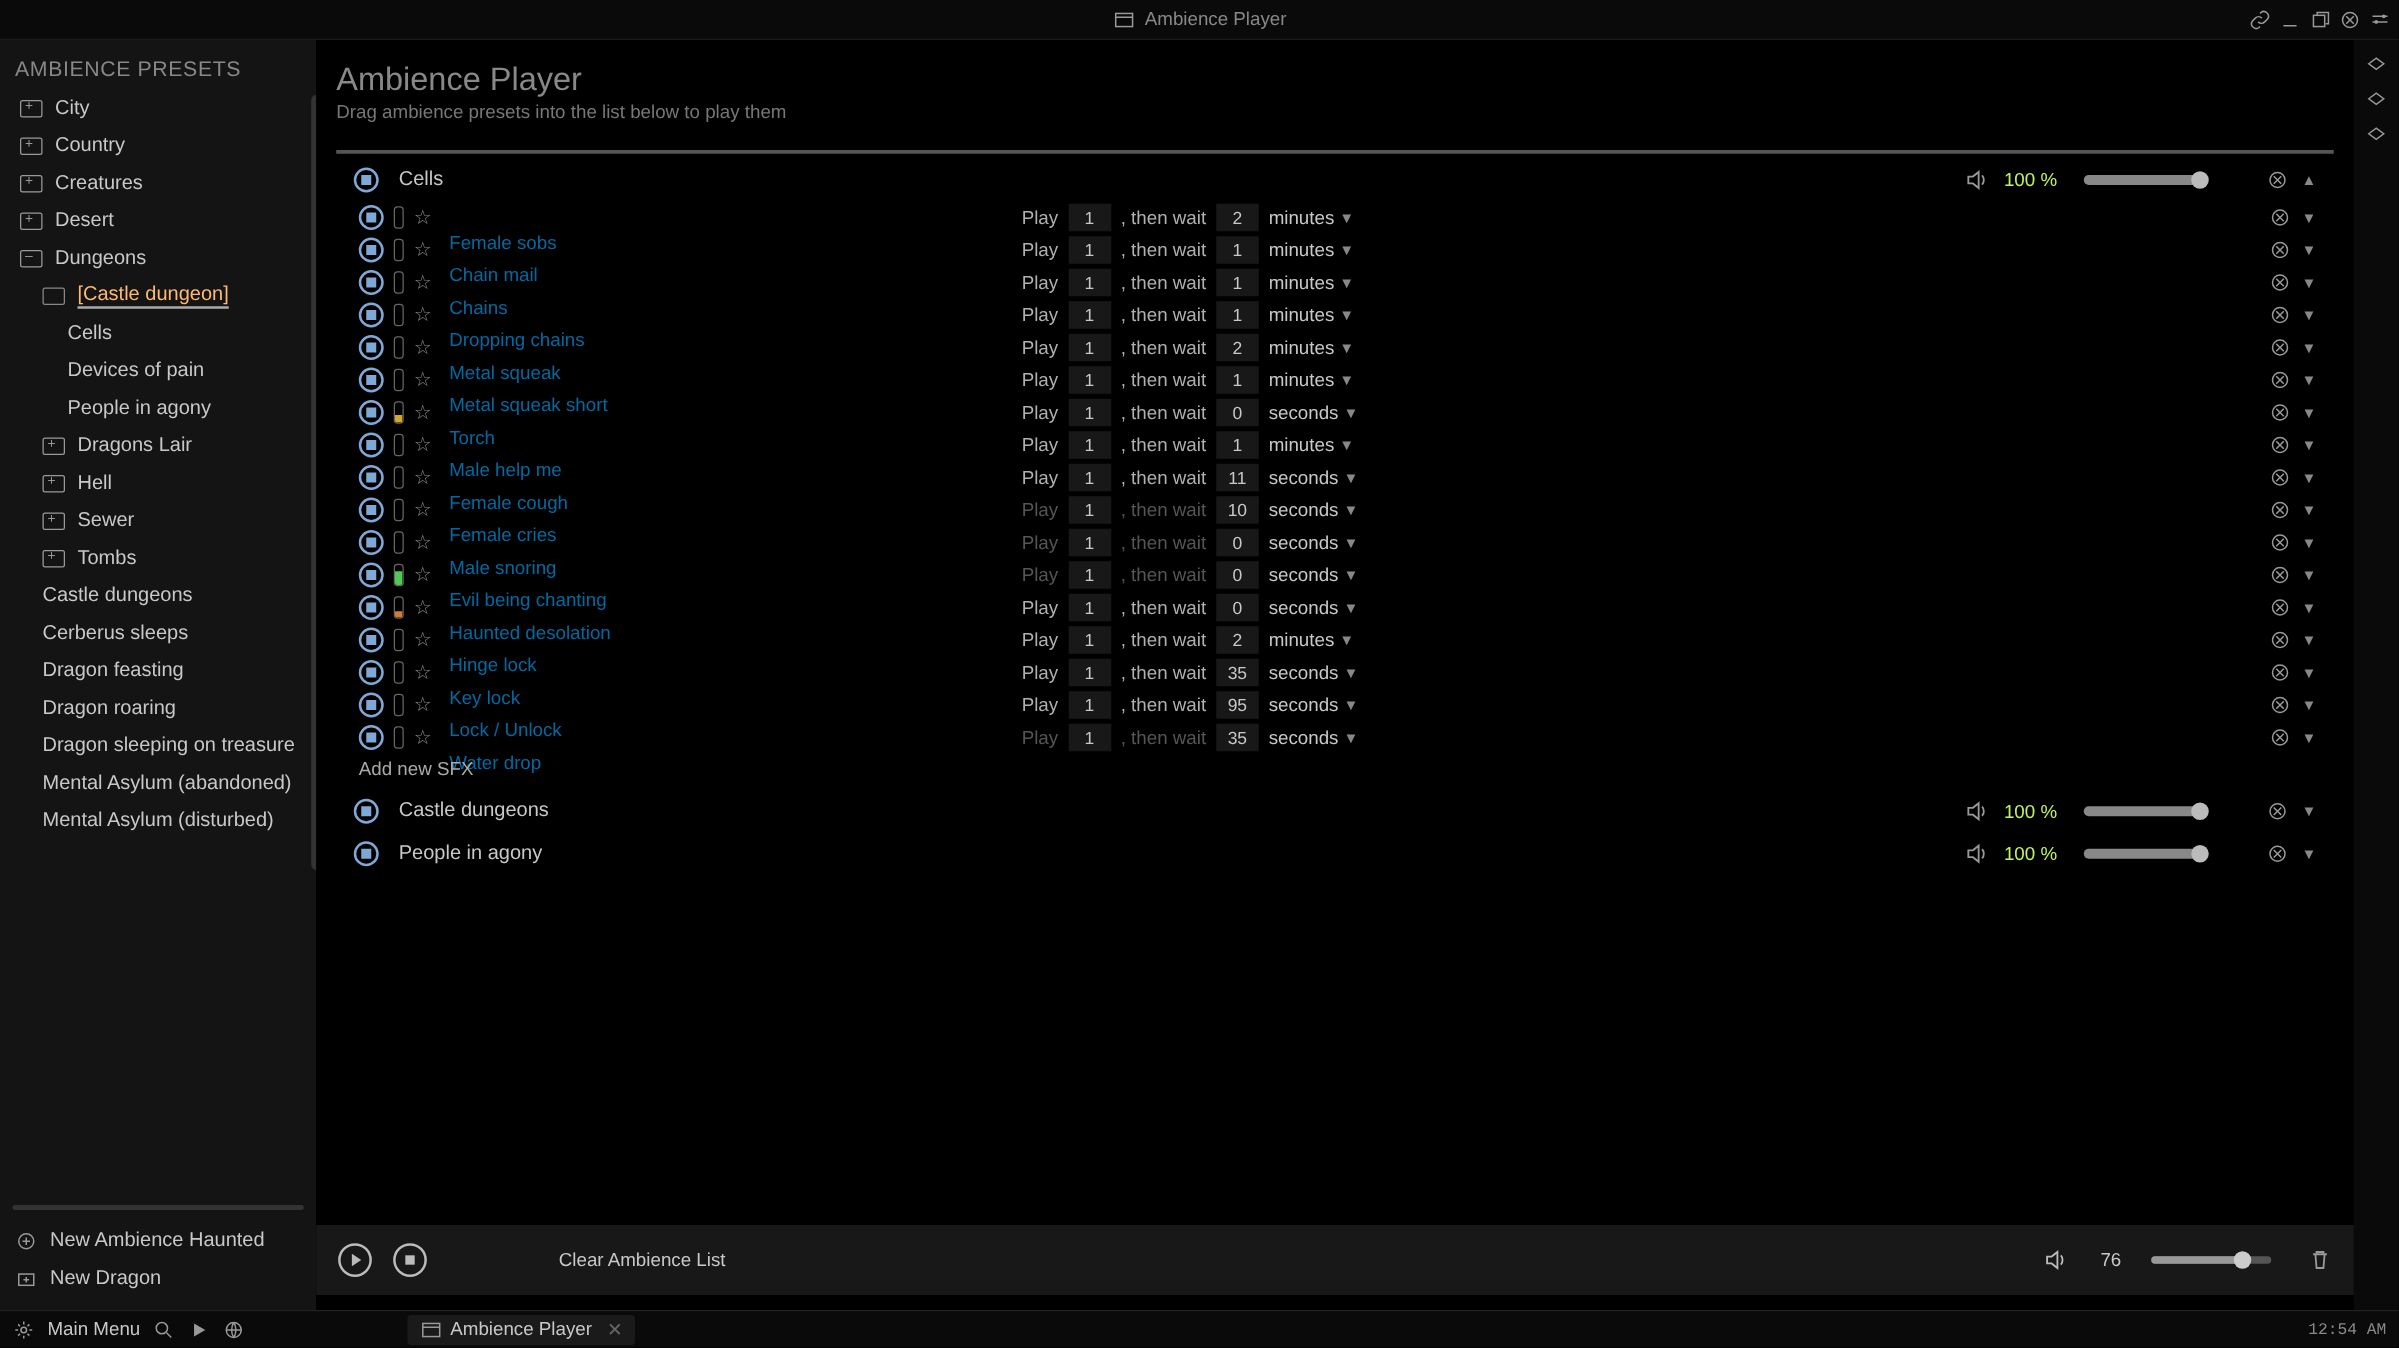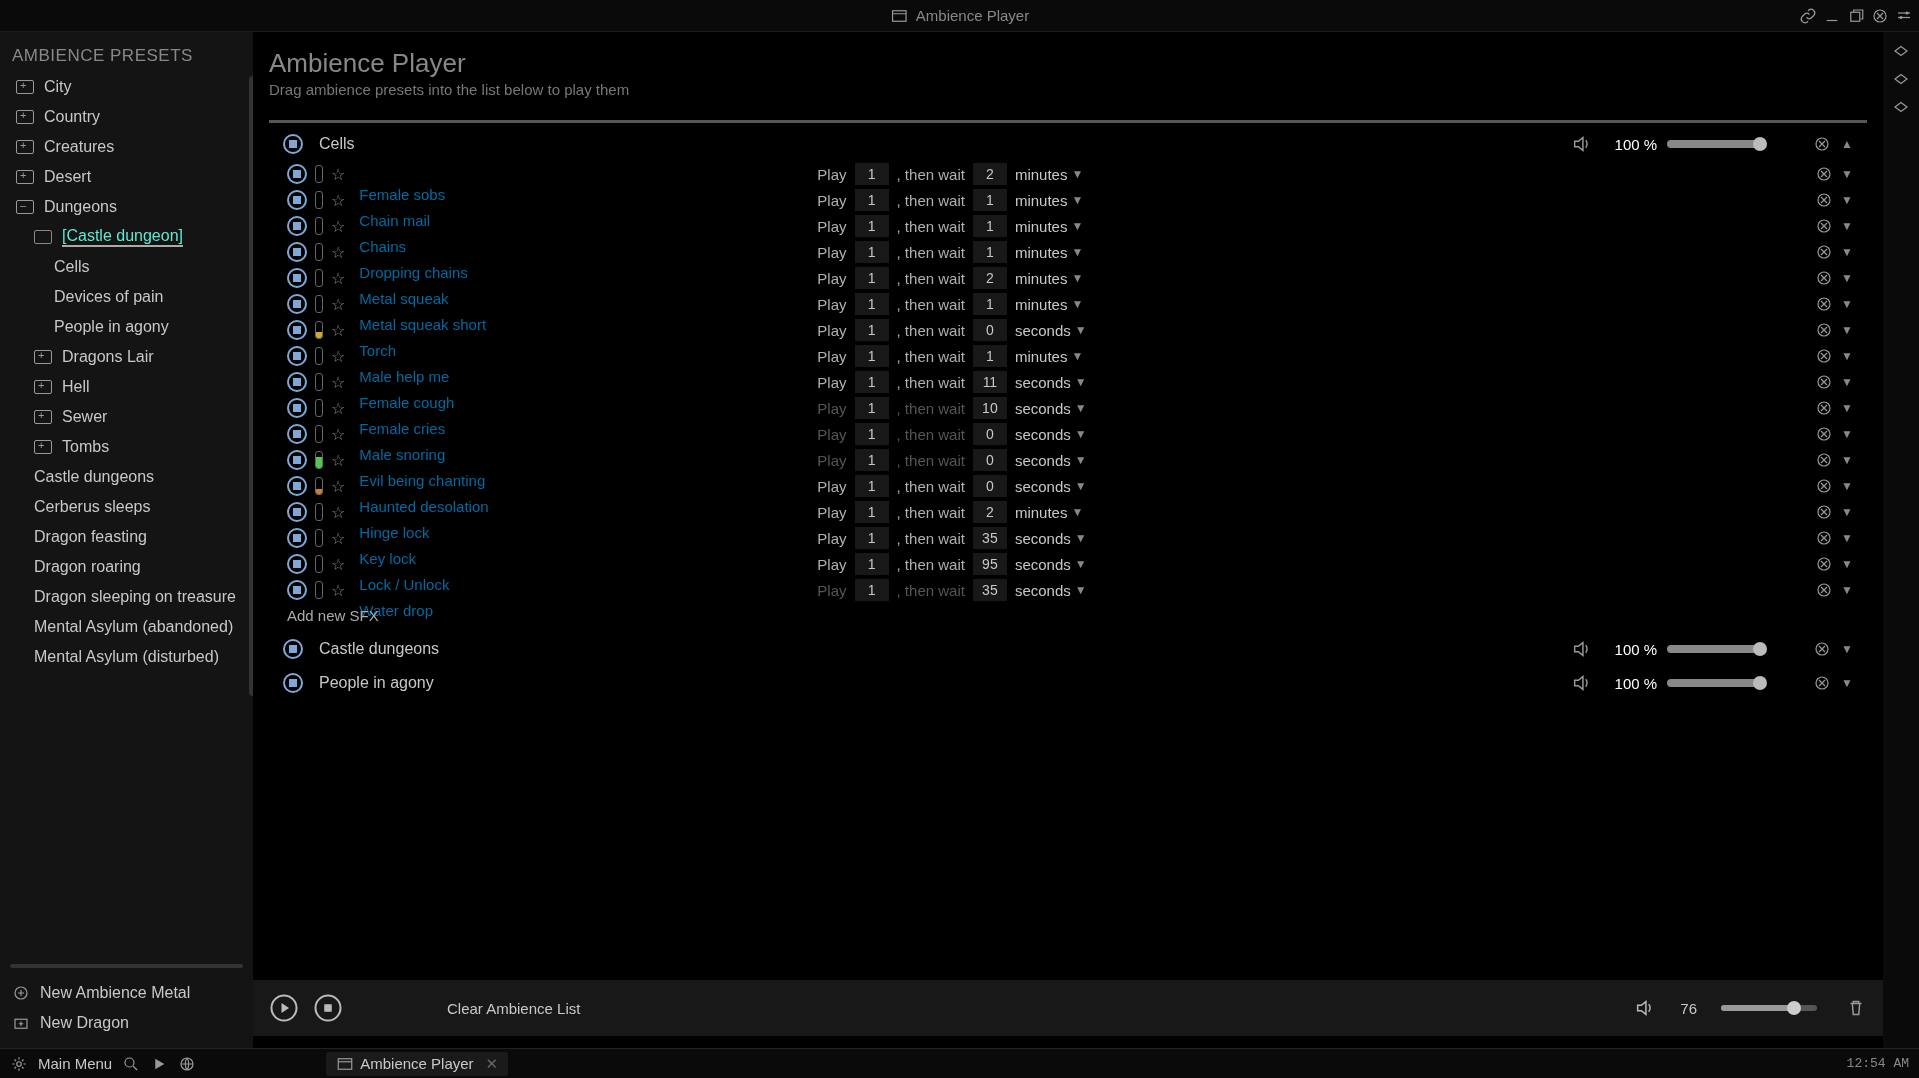--- a/index.html
+++ b/index.html
@@ -12,21 +12,21 @@
 
 
 .layout { display: flex; height: calc(100% - 32px - 30px); }
 .sidebar { width: 253px; background: #141414; display: flex; flex-direction: column; }
 .sidebar-head { padding: 14px 12px 6px; font-size: 17px; color: #888; letter-spacing: 0.5px; }
 .tree { flex: 1; overflow: hidden; padding: 0 4px; position: relative; }
 .tree-scroll-thumb { position: absolute; right: -4px; top: 4px; width: 8px; height: 620px; background: #333; border-radius: 4px; }
 .tree-row { display: flex; align-items: center; height: 30px; font-size: 16px; color: #c8c8c8; gap: 10px; padding-left: 12px; cursor: pointer; }
 .tree-row.depth1 { padding-left: 30px; }
 .tree-row.depth2 { padding-left: 50px; }
-.tree-row.selected span.lbl { color: #5eead4; border-bottom: 2px solid #aaa; }
+.tree-row.selected span.lbl { color: #fdba74; border-bottom: 2px solid #aaa; }
 .folder-ico { width: 18px; height: 14px; border: 1.5px solid #999; border-radius: 2px; position: relative; }
 .folder-ico::after { content: "+"; position: absolute; font-size: 11px; left: 3px; top: -2px; color: #999; }
 .folder-ico.open::after { content: "–"; }
 .folder-ico.sub { border-color: #888; }
 .folder-ico.sub::after { content: ""; }
 .sidebar-divider { height: 4px; margin: 6px 10px; background: #333; border-radius: 2px; }
 .sidebar-bottom { padding: 4px 0 10px; }
 .sb-action { display: flex; align-items: center; gap: 10px; padding: 6px 12px; font-size: 16px; color: #c8c8c8; cursor: pointer; }
 
 
@@ -36,21 +36,21 @@
 .main { flex: 1; background: #000; display: flex; flex-direction: column; position: relative; }
 .main-head { padding: 16px 16px 8px; }
 .main-title { font-size: 26px; color: #888; font-weight: 400; }
 .main-sub { font-size: 15px; color: #777; margin-top: 2px; }
 .divider-line { margin: 14px 16px 4px 16px; height: 3px; background: #555; }
 
 .list { flex: 1; overflow: hidden; padding: 0 0 0 30px; }
 .preset-head { display: flex; align-items: center; height: 34px; gap: 10px; padding-right: 30px; }
 .preset-head .name { flex: 1; font-size: 16px; color: #c8c8c8; margin-left: 6px; }
 .vol-area { display: flex; align-items: center; gap: 10px; }
-.vol-label { font-size: 15px; color: #ffffff; width: 54px; text-align: right; }
+.vol-label { font-size: 15px; color: #bef264; width: 54px; }
 .vol-slider { width: 96px; height: 8px; background: #888; border-radius: 4px; position: relative; }
 .vol-slider .knob { position: absolute; right: -4px; top: -3px; width: 14px; height: 14px; background: #bbb; border-radius: 50%; }
 .sfx-row { display: flex; align-items: center; height: 26px; gap: 8px; padding-left: 4px; padding-right: 30px; }
 .sfx-name { width: 450px; font-size: 15px; color: #0369a1; margin-left: 6px; margin-top: 41px; }
 .play-section { display: flex; align-items: center; gap: 8px; }
 .play-lbl { font-size: 15px; color: #b0b0b0; }
 .play-lbl.dim { color: #555; }
 .num-box { width: 34px; height: 22px; background: #181818; text-align: center; font-size: 14px; color: #c8c8c8; line-height: 22px; }
 .unit-box { width: 76px; height: 22px; font-size: 15px; color: #c8c8c8; display: flex; align-items: center; gap: 4px; }
 .row-right { margin-left: auto; display: flex; gap: 8px; align-items: center; }
@@ -197,21 +197,21 @@
           <span class="lbl">Mental Asylum (disturbed)</span>
         </div>
       </div>
     <div class="sidebar-divider"></div>
     <div class="sidebar-bottom">
       <div class="sb-action">
         <svg class="ico-sm" viewBox="0 0 24 24">
             <circle cx="12" cy="12" r="8" class="stroke"></circle>
             <path d="M12 8v8M8 12h8" class="stroke"></path>
           </svg>
-        <span>New Ambience Metal</span>
+        <span>New Ambience Haunted</span>
       </div>
       <div class="sb-action">
         <svg class="ico-sm" viewBox="0 0 24 24">
             <rect x="4" y="7" width="16" height="12" class="stroke"></rect>
             <path d="M12 10v6M9 13h6" class="stroke"></path>
           </svg>
         <span>New Dragon</span>
       </div>
     </div>
   </div>

